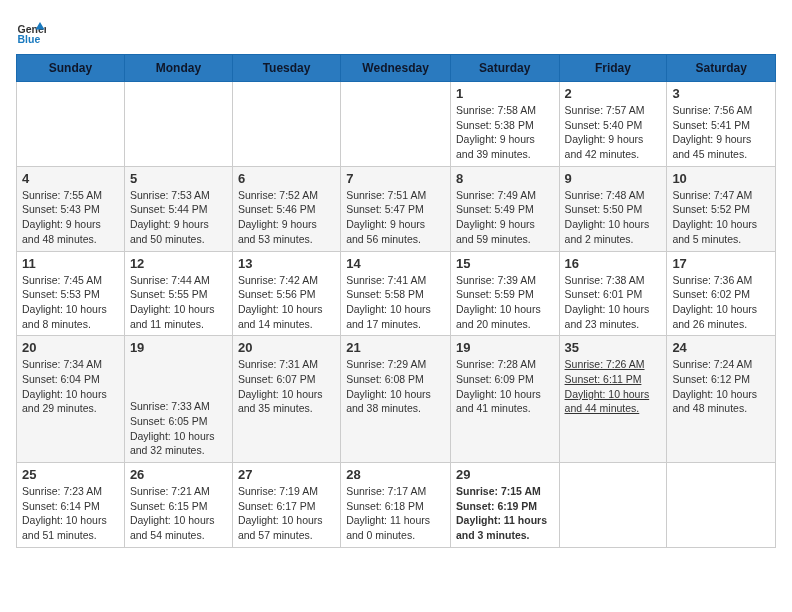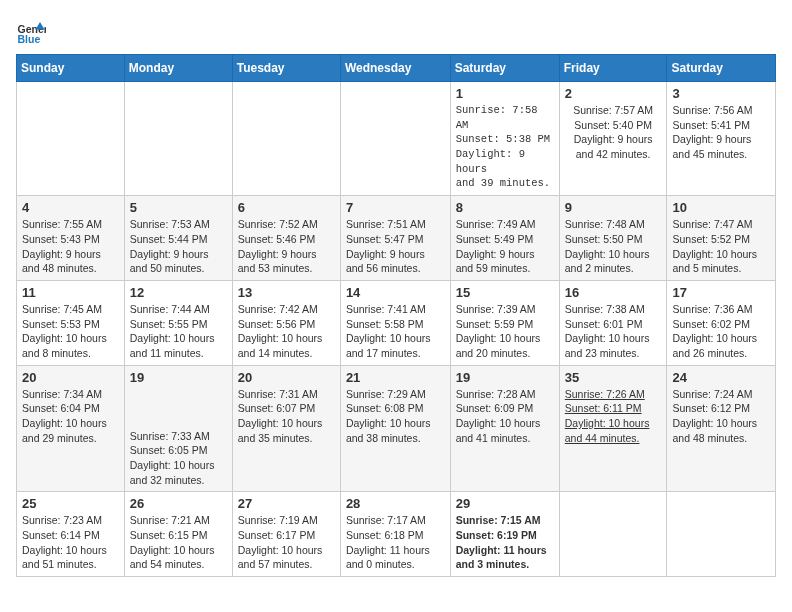--- a/index.html
+++ b/index.html
@@ -37,23 +37,23 @@
       font-size: 14px;
       color: #555;
     }
     .calendar-table {
       width: 100%;
       border-collapse: collapse;
       font-size: 11px;
     }
     .calendar-table thead th {
       background: #2a7abf;
-      color: #ffffff;
+      color: #0f172a;
       padding: 6px 4px;
-      text-align: left;
+      text-align: center;
       font-size: 12px;
       font-weight: bold;
       border: 1px solid #1a6aaf;
     }
     .calendar-table tbody td {
       border: 1px solid #ccc;
       vertical-align: top;
       padding: 4px 5px;
       width: 113px;
       min-height: 80px;
@@ -108,28 +108,28 @@
       </tr>
   </thead>
   <tbody id="calendar-body">
   <tr>
         <td class="empty-cell"></td>
         <td class="empty-cell"></td>
         <td class="empty-cell"></td>
         <td class="empty-cell"></td>
         <td>
           <span class="day-number">1</span>
-          <div class="day-info" style="white-space: pre-line; font-family: Liberation Mono, monospace;">Sunrise: 7:58 AM
+          <div class="day-info" style="white-space: pre-line;">Sunrise: 7:58 AM
 Sunset: 5:38 PM
 Daylight: 9 hours
 and 39 minutes.</div>
         </td>
         <td>
           <span class="day-number">2</span>
-          <div class="day-info" style="white-space: pre-line; text-align: center;">Sunrise: 7:57 AM
+          <div class="day-info" style="white-space: pre-line;">Sunrise: 7:57 AM
 Sunset: 5:40 PM
 Daylight: 9 hours
 and 42 minutes.</div>
         </td>
         <td>
           <span class="day-number">3</span>
           <div class="day-info" style="white-space: pre-line;">Sunrise: 7:56 AM
 Sunset: 5:41 PM
 Daylight: 9 hours
 and 45 minutes.</div>

